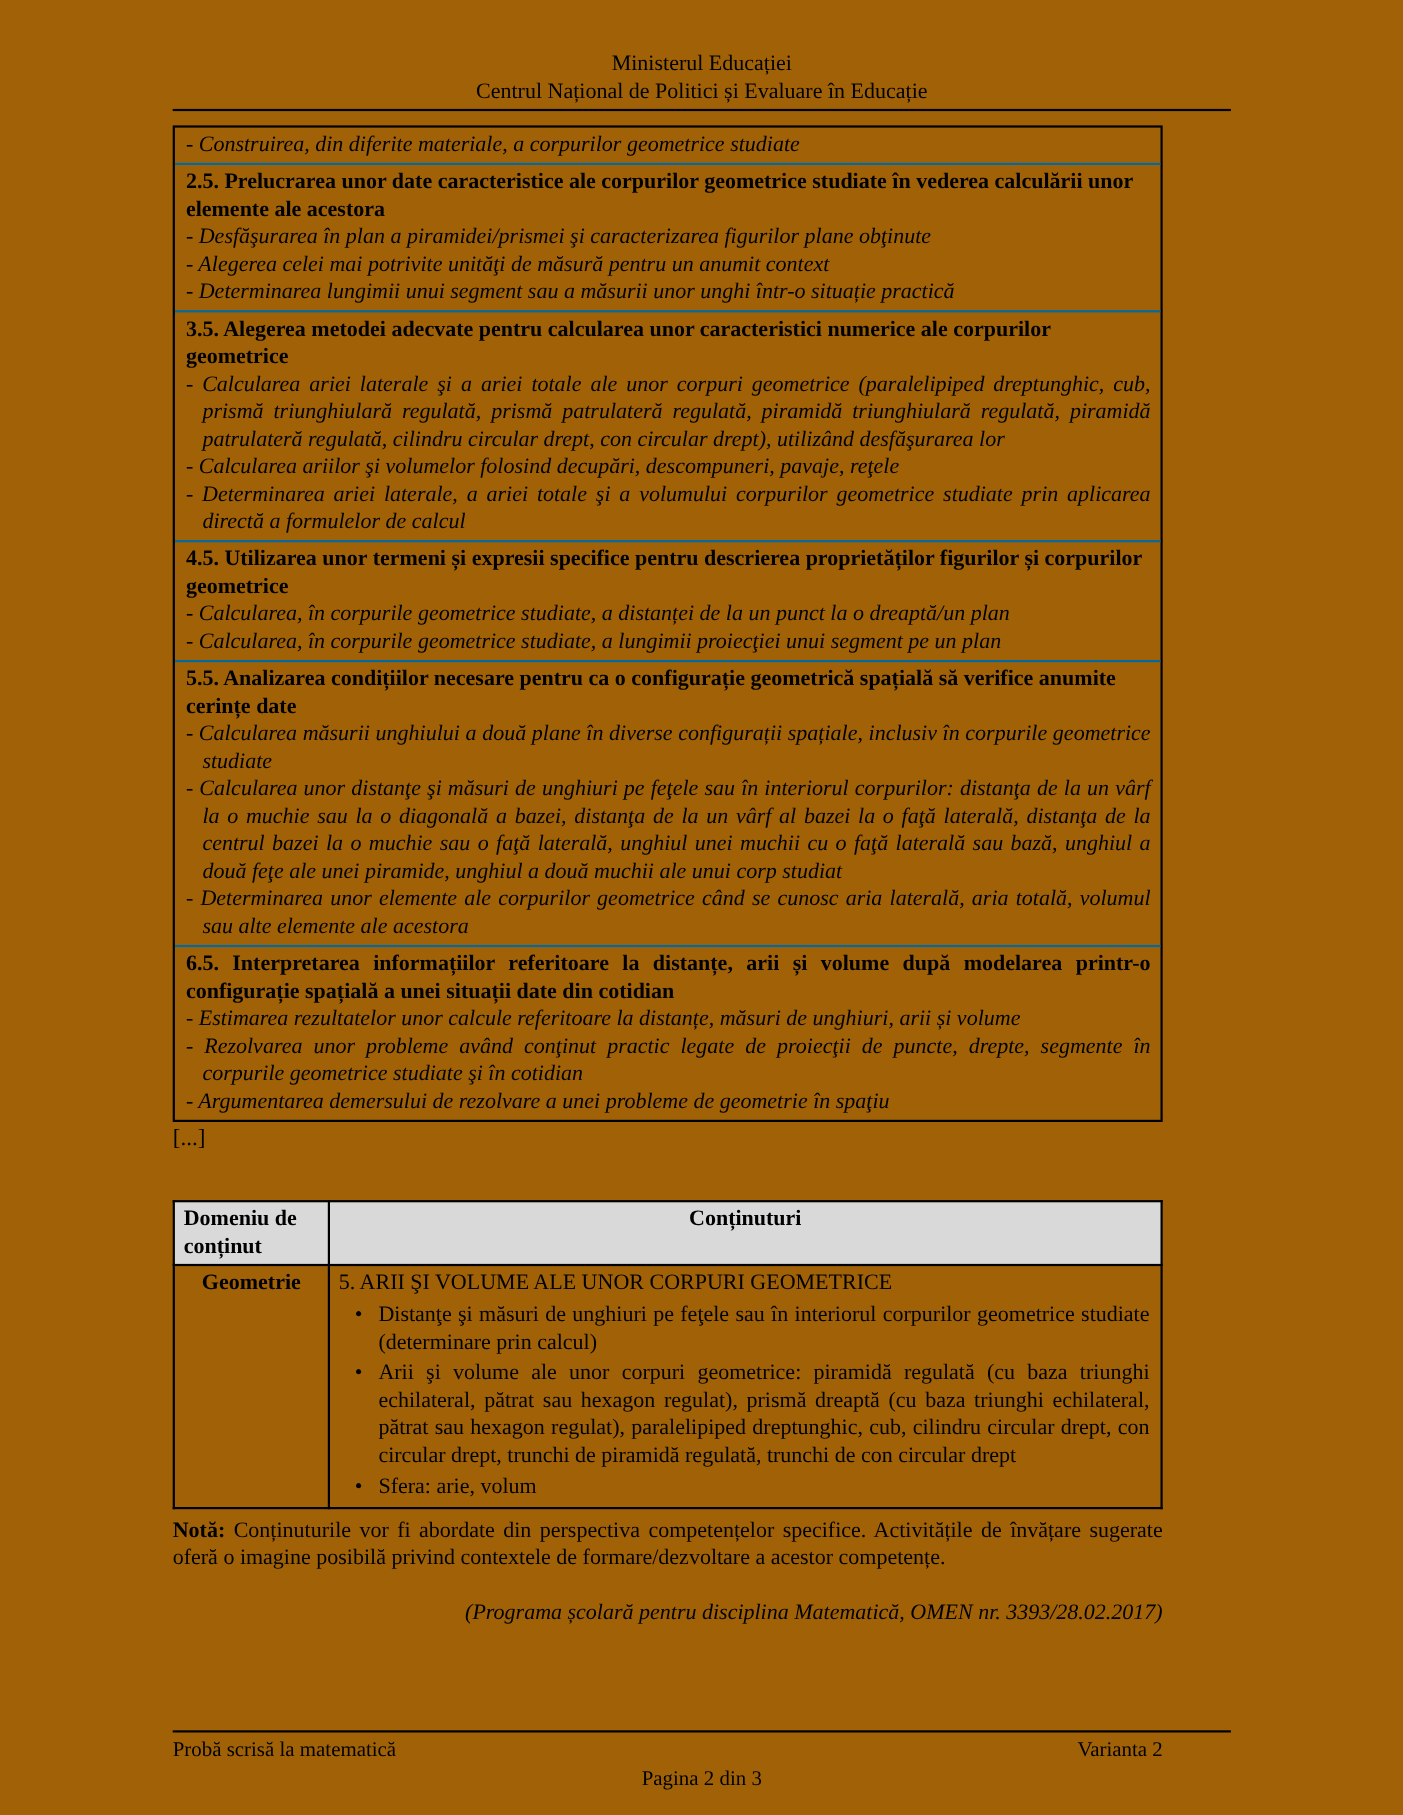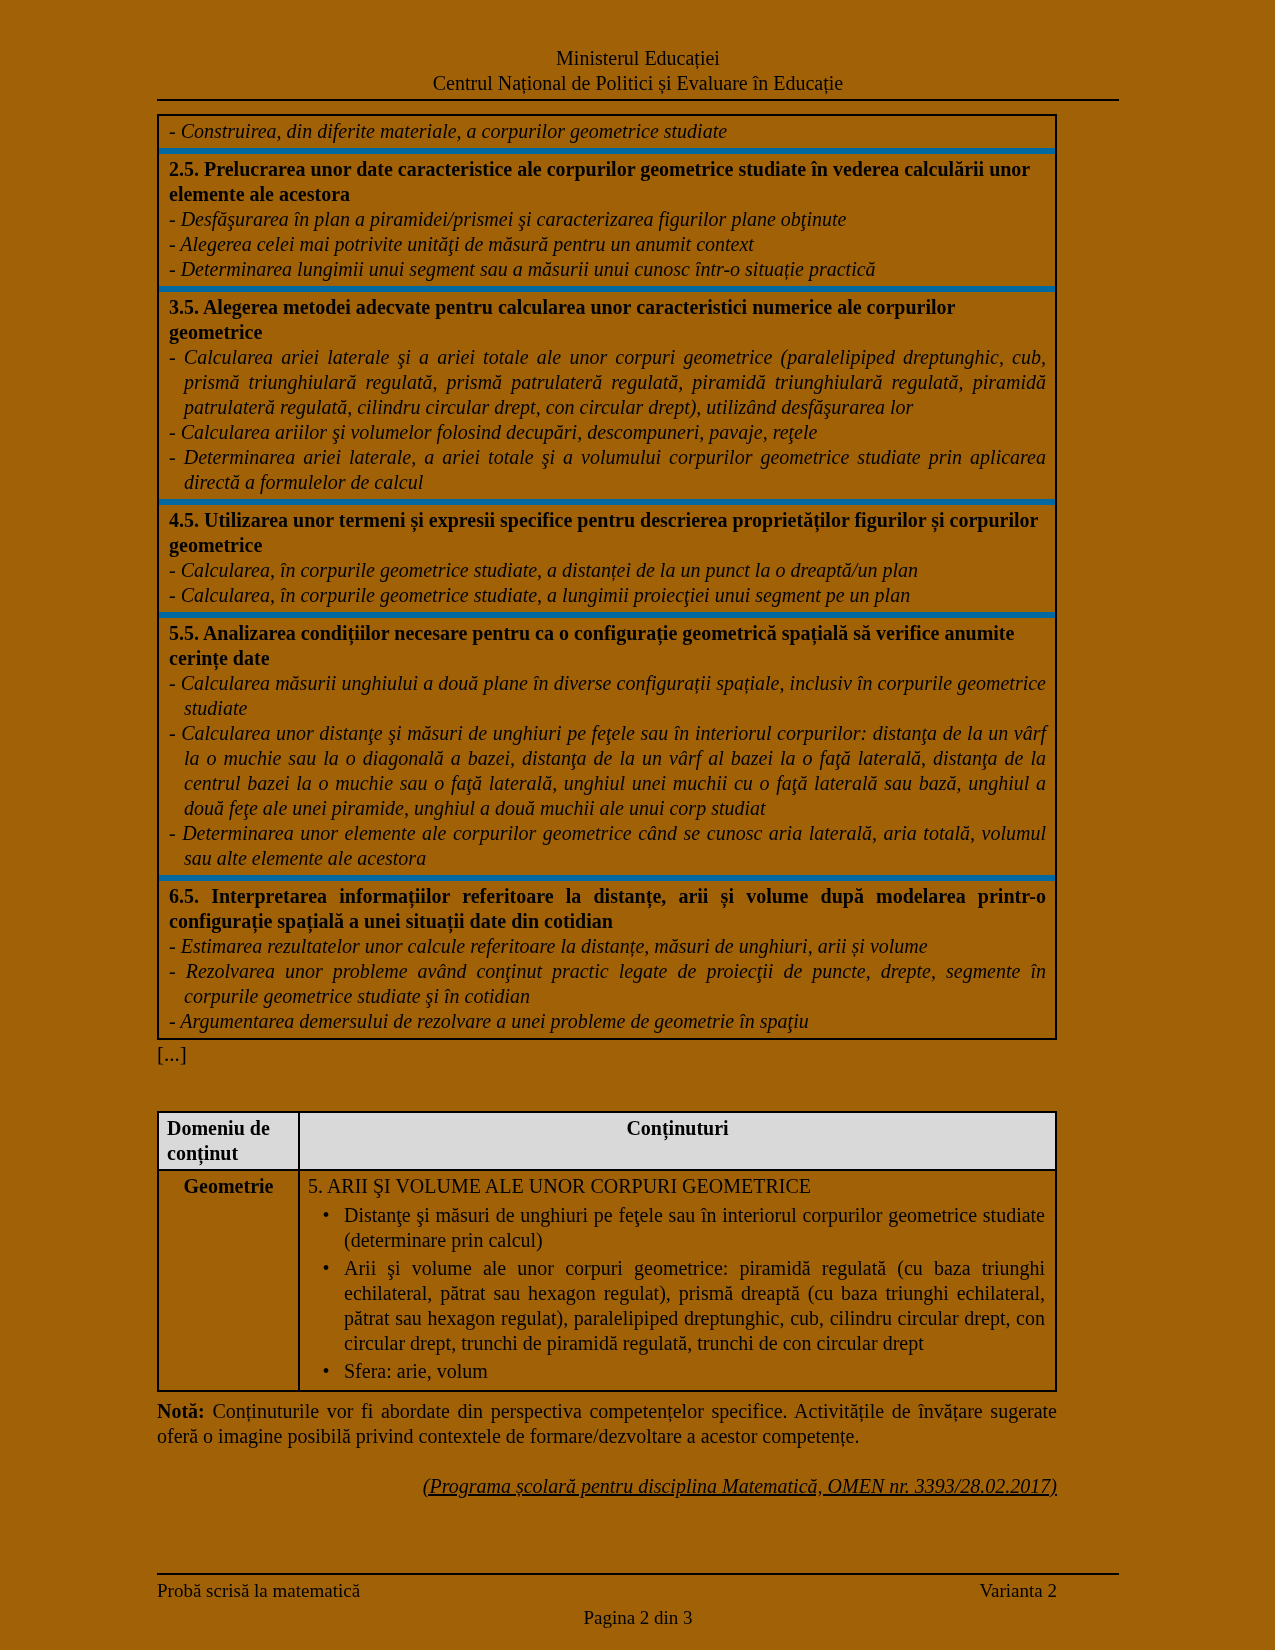--- a/index.html
+++ b/index.html
@@ -24,21 +24,21 @@
     border-bottom: 2px solid #000;
     padding-bottom: 3px;
   }
   
   .comp-box {
     width: 900px;
     border: 2px solid #000;
     margin-top: 13px;
   }
   .block {
-    border-bottom: 6px solid #0369a1;
+    border-bottom: 2px solid #0369a1;
     padding: 3px 9px 4px 10px;
   }
   .block:last-child { border-bottom: none; }
   .heading {
     font-weight: bold;
   }
   .heading.justify { text-align: justify; }
   .item {
     font-style: italic;
     padding-left: 15px;
@@ -82,21 +82,20 @@
     width: 900px;
     margin-top: 7px;
     text-align: justify;
   }
   .note .note-label { font-weight: bold; }
   .source-line {
     width: 900px;
     margin-top: 25px;
     text-align: right;
     font-style: italic;
-    text-decoration: underline;
   }
   
   .page-footer {
     position: absolute;
     left: 157px;
     width: 962px;
     bottom: 20px;
   }
   .footer-rule { border-top: 2px solid #000; }
   .footer-row {
@@ -125,21 +124,21 @@
   <div class="comp-box">
 
     <div class="block">
       <p class="item">- Construirea, din diferite materiale, a corpurilor geometrice studiate</p>
     </div>
 
     <div class="block">
       <p class="heading">2.5. Prelucrarea unor date caracteristice ale corpurilor geometrice studiate în vederea calculării unor elemente ale acestora</p>
       <p class="item">- Desfăşurarea în plan a piramidei/prismei şi caracterizarea figurilor plane obţinute</p>
       <p class="item">- Alegerea celei mai potrivite unităţi de măsură pentru un anumit context</p>
-      <p class="item">- Determinarea lungimii unui segment sau a măsurii unui cunosc într-o situație practică</p>
+      <p class="item">- Determinarea lungimii unui segment sau a măsurii unor unghi într-o situație practică</p>
     </div>
 
     <div class="block">
       <p class="heading">3.5. Alegerea metodei adecvate pentru calcularea unor caracteristici numerice ale corpurilor geometrice</p>
       <p class="item">- Calcularea ariei laterale şi a ariei totale ale unor corpuri geometrice (paralelipiped dreptunghic, cub, prismă triunghiulară regulată, prismă patrulateră regulată, piramidă triunghiulară regulată, piramidă patrulateră regulată, cilindru circular drept, con circular drept), utilizând desfăşurarea lor</p>
       <p class="item">- Calcularea ariilor şi volumelor folosind decupări, descompuneri, pavaje, reţele</p>
       <p class="item">- Determinarea ariei laterale, a ariei totale şi a volumului corpurilor geometrice studiate prin aplicarea directă a formulelor de calcul</p>
     </div>
 
     <div class="block">

